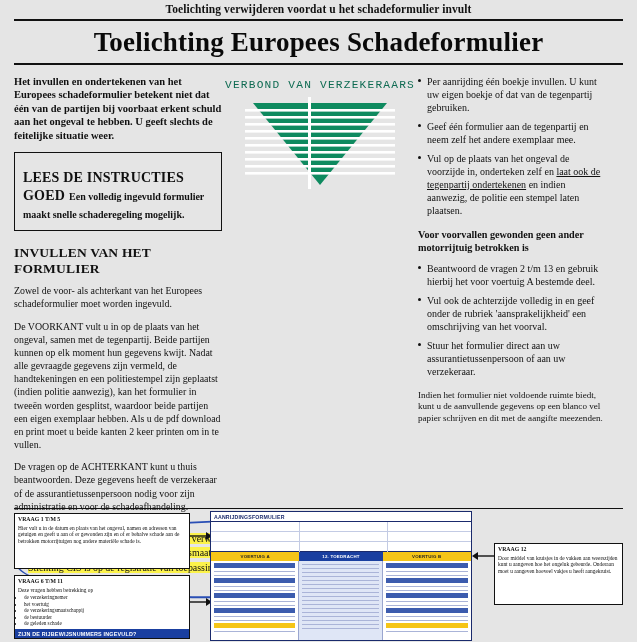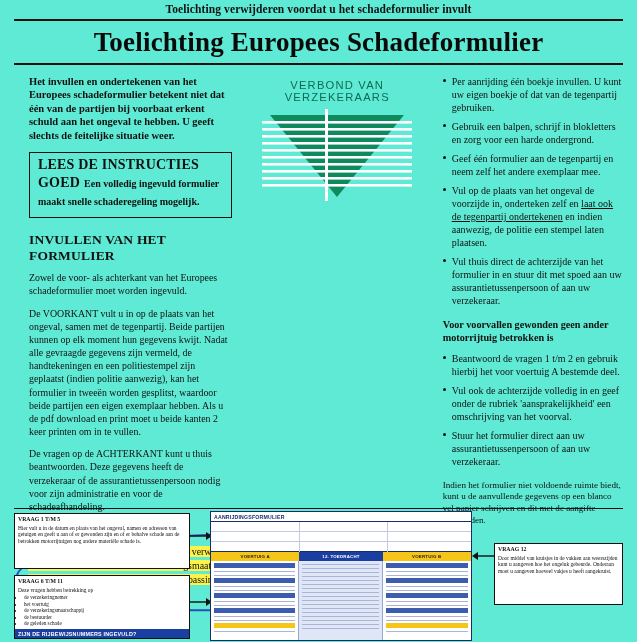--- a/index.html
+++ b/index.html
@@ -10,21 +10,21 @@
     background: #ffffff;
     font-family: "Liberation Serif", serif;
     color: #111;
     overflow: hidden;
     position: relative;
   }
   .page {
     position: relative;
     width: 637px;
     height: 642px;
-    background: #5eead4;
+    background: #e5e5e5;
   }
 
   
   .top-note {
     text-align: center;
     font-family: "Liberation Serif", serif;
     font-weight: bold;
     font-size: 11.5px;
     color: #111;
     padding-top: 3px;
@@ -48,38 +48,36 @@
     height: 2px;
     background: #111;
     margin: 0 14px 0 14px;
   }
 
   
   .body-wrap {
     position: relative;
     padding: 10px 14px 0 14px;
     display: flex;
-    gap: 10px;
-    margin-left: 15px;
   }
   .col-left { width: 208px; }
   .col-mid  { width: 196px; position: relative; }
   .col-right{ width: 185px; }
 
   .lead {
     font-family: "Liberation Serif", serif;
     font-weight: bold;
     font-size: 10.5px;
     line-height: 1.28;
     color: #111;
     margin-bottom: 10px;
   }
   .box-instr {
     border: 1.6px solid #111;
-    padding: 2px 8px 8px 8px;
+    padding: 15px 8px 8px 8px;
     margin-bottom: 14px;
   }
   .box-instr .bi-title {
     font-weight: bold;
     font-size: 14px;
     letter-spacing: 0.2px;
     margin-bottom: 5px;
   }
   .box-instr .bi-sub {
     font-weight: bold;
@@ -95,21 +93,21 @@
   p.body {
     font-size: 9.9px;
     line-height: 1.33;
     margin: 0 0 9px 0;
     text-align: left;
   }
 
   
   .verbond-title {
     text-align: center;
-    font-family: Liberation Sans, sans-serif;
+    font-family: Liberation Mono, monospace;
     font-size: 11.2px;
     letter-spacing: 1.2px;
     color: #0e6b52;
     margin-top: 4px;
     margin-bottom: 6px;
     font-weight: normal;
   }
   .logo-holder {
     position: relative;
     height: 92px;
@@ -335,29 +333,27 @@
             <rect x="0" y="75" width="150" height="2.6"></rect>
             <rect x="63" y="0" width="3" height="92"></rect>
           </g>
         </svg>
       </div>
     </div>
 
     <div class="col-right">
       <ul class="bullets">
         <li>Per aanrijding één boekje invullen. U kunt uw eigen boekje of dat van de tegenpartij gebruiken.</li>
-        <li>Gebruik een balpen, schrijf in blokletters en zorg voor een harde ondergrond.</li>
         <li>Geef één formulier aan de tegenpartij en neem zelf het andere exemplaar mee.</li>
         <li>Vul op de plaats van het ongeval de voorzijde in, onderteken zelf en <span class="u">laat ook de tegenpartij ondertekenen</span> en indien aanwezig, de politie een stempel laten plaatsen.</li>
-        <li>Vul thuis direct de achterzijde van het formulier in en stuur dit met spoed aan uw assurantietussenpersoon of aan uw verzekeraar.</li>
       </ul>
 
       <p class="rc-head">Voor voorvallen gewonden geen ander motorrijtuig betrokken is</p>
       <ul class="bullets">
-        <li>Beantwoord de vragen 1 t/m 2 en gebruik hierbij het voor voertuig A bestemde deel.</li>
+        <li>Beantwoord de vragen 2 t/m 13 en gebruik hierbij het voor voertuig A bestemde deel.</li>
         <li>Vul ook de achterzijde volledig in en geef onder de rubriek 'aansprakelijkheid' een omschrijving van het voorval.</li>
         <li>Stuur het formulier direct aan uw assurantietussenpersoon of aan uw verzekeraar.</li>
       </ul>
 
       <p class="rc">Indien het formulier niet voldoende ruimte biedt, kunt u de aanvullende gegevens op een blanco vel papier schrijven en dit met de aangifte meezenden.</p>
     </div>
   </div>
 
   <div class="highlight-zone">
     <div class="hl-text">

